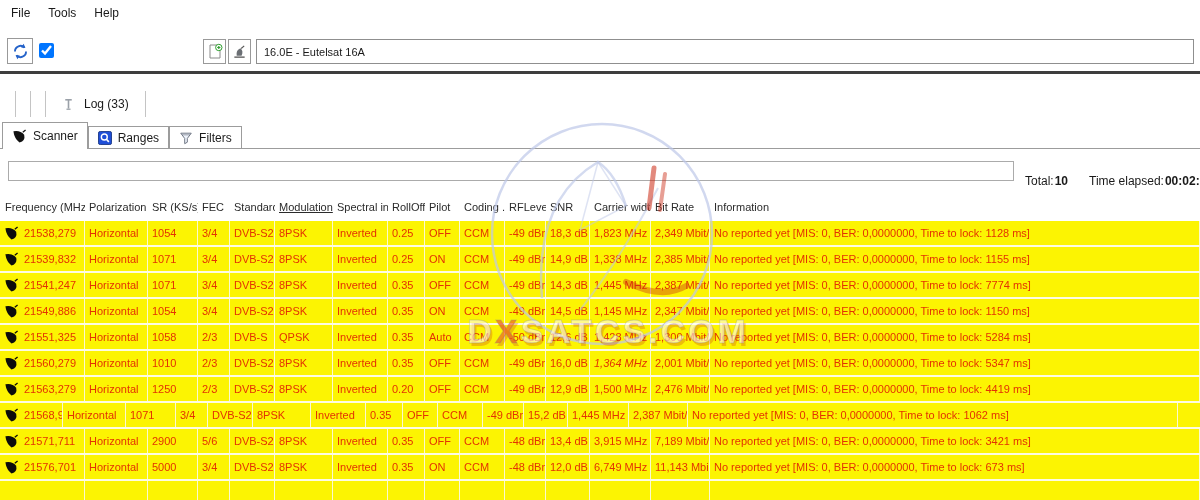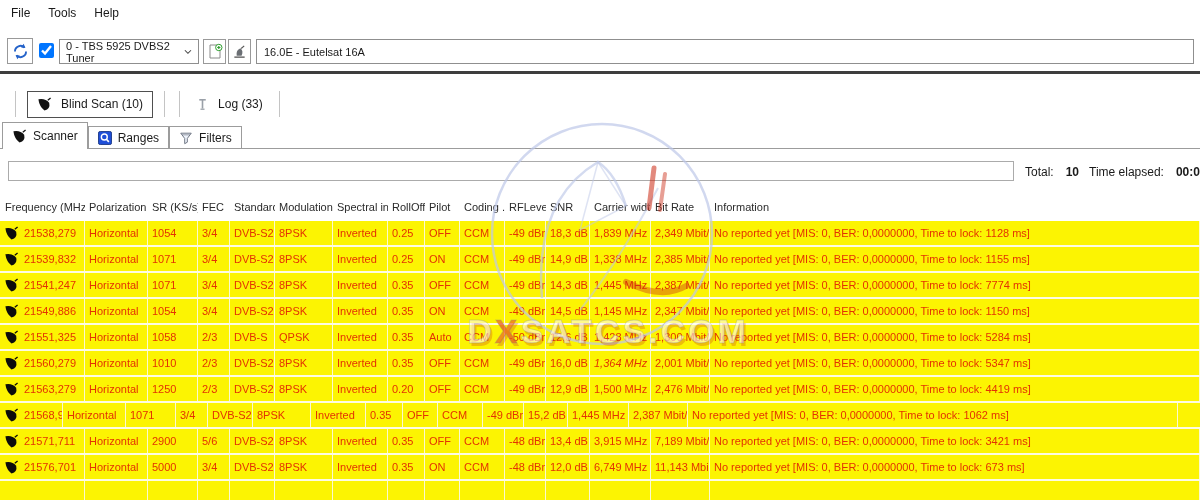--- a/index.html
+++ b/index.html
@@ -25,21 +25,21 @@
   .vdiv{width:1px;height:26px;background:#c4c4c4;margin:0 7px;flex:none;}
   
   .subtabs{position:absolute;top:122px;left:0;right:0;height:27px;display:flex;align-items:flex-end;padding-left:2px;}
   .subtabs::after{content:"";position:absolute;left:0;right:0;bottom:0;height:1px;background:#9c9c9c;}
   .stab{display:flex;align-items:center;gap:6px;font-size:12px;padding:0 9px;height:22px;border:1px solid #9c9c9c;border-bottom:none;background:#fff;position:relative;white-space:nowrap;cursor:default;}
   .stab.sel{height:26px;z-index:2;background:#fff;}
   .stab.sel::after{content:"";position:absolute;left:0;right:0;bottom:-1px;height:2px;background:#fff;}
   
   .statusrow{position:absolute;top:156px;left:0;right:0;height:32px;background:#fff;}
   .progress{position:absolute;left:8px;top:5px;width:1006px;height:20px;border:1px solid #ababab;background:#fff;box-sizing:border-box;}
-  .stat-group{position:absolute;top:9px;font-size:12px;display:flex;gap:12px;white-space:nowrap;}
+  .stat-group{position:absolute;top:18px;font-size:12px;display:flex;gap:1px;white-space:nowrap;}
   .stat-val{font-weight:bold;}
   
   .thead{position:absolute;top:193px;left:0;right:0;height:28px;display:flex;background:#fff;}
   .hcell{box-sizing:border-box;font-size:11px;color:#2b2b2b;padding:8px 0 0 4px;white-space:nowrap;overflow:hidden;flex:none;}
   .tbody{position:absolute;top:221px;left:0;right:0;bottom:0;background:#fdfbe2;overflow:hidden;}
   .trow{display:flex;height:24px;background:#fcf402;margin-bottom:2px;}
   .tcell{box-sizing:border-box;flex:none;font-size:11px;color:#e33203;line-height:24px;padding-left:4px;border-right:1px solid #fbf8cf;white-space:nowrap;overflow:hidden;display:flex;align-items:center;}
   .tcell .dish{flex:none;margin-right:5px;}
   
   .watermark{position:absolute;left:430px;top:110px;width:360px;height:275px;pointer-events:none;z-index:5;}
@@ -56,53 +56,40 @@
 <div class="toolbar">
   <div class="tbtn" id="refresh-btn">
     <svg width="17" height="17" viewBox="0 0 16 16">
       <path d="M13.2 8a5.2 5.2 0 0 1-9 3.6" stroke="#2563c9" stroke-width="1.8" fill="none"></path>
       <path d="M2.8 8a5.2 5.2 0 0 1 9-3.6" stroke="#2563c9" stroke-width="1.8" fill="none"></path>
       <path d="M11 0.8 L12.6 4.6 L8.6 4.2 Z" fill="#2563c9"></path>
       <path d="M5 15.2 L3.4 11.4 L7.4 11.8 Z" fill="#2563c9"></path>
     </svg>
   </div>
   <input type="checkbox" id="tuner-check" checked="checked" style="">
-  <div class="selectbox">
-    <span>0 - TBS 5925 DVBS2 Tuner</span>
-    <svg class="caret" width="9" height="6" viewBox="0 0 9 6">
-      <path d="M1 1 L4.5 4.5 L8 1" stroke="#444" stroke-width="1.2" fill="none"></path>
-    </svg>
-  </div>
   <div class="tbtn" id="add-btn">
     <svg width="16" height="17" viewBox="0 0 16 16">
       <path d="M3 1.5 h7 l3 3 V14.5 H3 Z" fill="#fff" stroke="#8a8a8a"></path>
       <circle cx="11.8" cy="4" r="3.2" fill="#fff" stroke="#2f9e2f"></circle>
       <path d="M11.8 2.4 v3.2 M10.2 4 h3.2" stroke="#2f9e2f" stroke-width="1.2"></path>
     </svg>
   </div>
   <div class="tbtn" id="antenna-btn">
     <svg width="15" height="15" viewBox="0 0 16 16">
       <path d="M2.5 14 h11" stroke="#555" stroke-width="1.4"></path>
       <path d="M5 12.5 Q4 6.5 9 4.5 Q12.5 7.5 10.2 12.5 Z" fill="#6b6f74"></path>
       <path d="M9.8 4.8 L13 2" stroke="#555" stroke-width="1.2"></path>
     </svg>
   </div>
   <input type="text" id="sat-input" value="16.0E - Eutelsat 16A" style="">
 </div>
 <div class="dark-sep"></div>
 
 <div class="maintabs">
   <div class="vdiv"></div>
-  <div class="mtab sel">
-    <svg width="15" height="15" viewBox="0 0 16 16">
-      <path d="M1.5 2.5 Q8.5 1 13 6 Q14.5 12.5 8 14.5 Q2.5 10.5 1.5 2.5 Z" fill="#111"></path>
-      <path d="M11.5 3.5 L14.5 1" stroke="#111" stroke-width="1.4"></path>
-    </svg>
-    <span>Blind Scan (10)</span>
-  </div>
   <div class="vdiv"></div>
   <div class="vdiv"></div>
   <div class="mtab">
     <svg width="13" height="15" viewBox="0 0 16 16">
       <path d="M4 2.2 h8" stroke="#9aa0a8" stroke-width="2"></path>
       <path d="M8 2.2 v10.8" stroke="#9aa0a8" stroke-width="2"></path>
       <path d="M5.5 13.8 h5" stroke="#9aa0a8" stroke-width="1.6"></path>
     </svg>
     <span>Log (33)</span>
   </div>
@@ -145,21 +132,21 @@
     <span class="stat-val">00:02:59</span>
   </div>
 </div>
 
 <div class="thead">
     <div class="hcell" style="width: 85px; padding-left: 5px;">Frequency (MHz)</div>
     <div class="hcell" style="width: 63px;">Polarization</div>
     <div class="hcell" style="width: 50px;">SR (KS/s)</div>
     <div class="hcell" style="width: 32px;">FEC</div>
     <div class="hcell" style="width: 45px;">Standard</div>
-    <div class="hcell" style="width: 58px;">Modulation</div>
+    <div class="hcell" style="width: 58px; text-decoration: underline;">Modulation</div>
     <div class="hcell" style="width: 55px;">Spectral in...</div>
     <div class="hcell" style="width: 37px;">RollOff</div>
     <div class="hcell" style="width: 35px;">Pilot</div>
     <div class="hcell" style="width: 45px;">Coding ...</div>
     <div class="hcell" style="width: 41px;">RFLevel</div>
     <div class="hcell" style="width: 44px;">SNR</div>
     <div class="hcell" style="width: 61px;">Carrier width</div>
     <div class="hcell" style="width: 59px;">Bit Rate</div>
     <div class="hcell" style="width: 490px;">Information</div>
   </div>
@@ -176,21 +163,21 @@
       <div class="tcell" style="width: 50px;">1054</div>
       <div class="tcell" style="width: 32px;">3/4</div>
       <div class="tcell" style="width: 45px;">DVB-S2</div>
       <div class="tcell" style="width: 58px;">8PSK</div>
       <div class="tcell" style="width: 55px;">Inverted</div>
       <div class="tcell" style="width: 37px;">0.25</div>
       <div class="tcell" style="width: 35px;">OFF</div>
       <div class="tcell" style="width: 45px;">CCM</div>
       <div class="tcell" style="width: 41px;">-49 dBm</div>
       <div class="tcell" style="width: 44px;">18,3 dB</div>
-      <div class="tcell" style="width: 61px;">1,839 MHz</div>
+      <div class="tcell" style="width: 61px;">1,823 MHz</div>
       <div class="tcell" style="width: 59px;">2,349 Mbit/s</div>
       <div class="tcell" style="width: 490px;">No reported yet [MIS: 0, BER: 0,0000000, Time to lock: 1128 ms]</div>
     </div>
     <div class="trow">
       <div class="tcell" style="width: 85px;">
         <svg class="dish" width="15" height="15" viewBox="0 0 16 16">
           <path d="M1.5 2.5 Q8.5 1 13 6 Q14.5 12.5 8 14.5 Q2.5 10.5 1.5 2.5 Z" fill="#0c0c0c"></path>
           <path d="M11.5 3.5 L14.5 1" stroke="#0c0c0c" stroke-width="1.4"></path>
         </svg>
         <span>21539,832</span>

